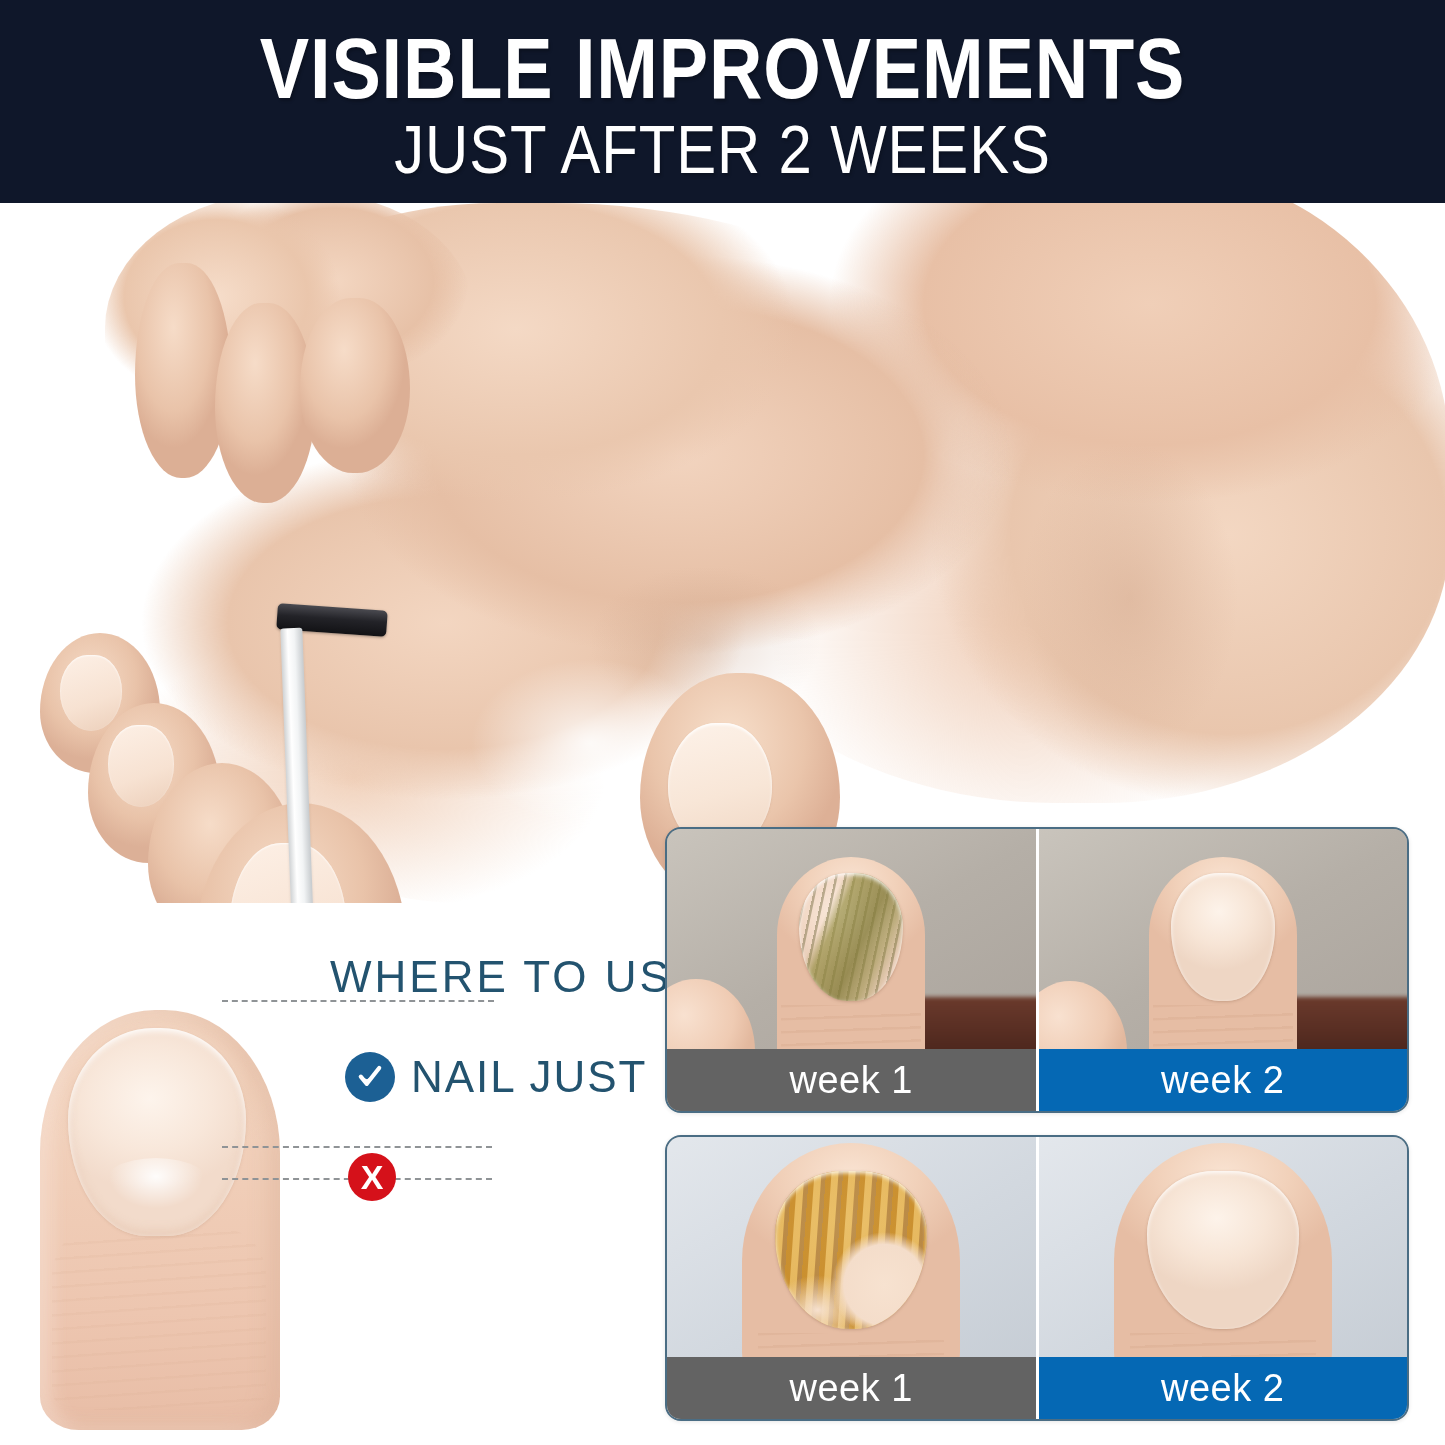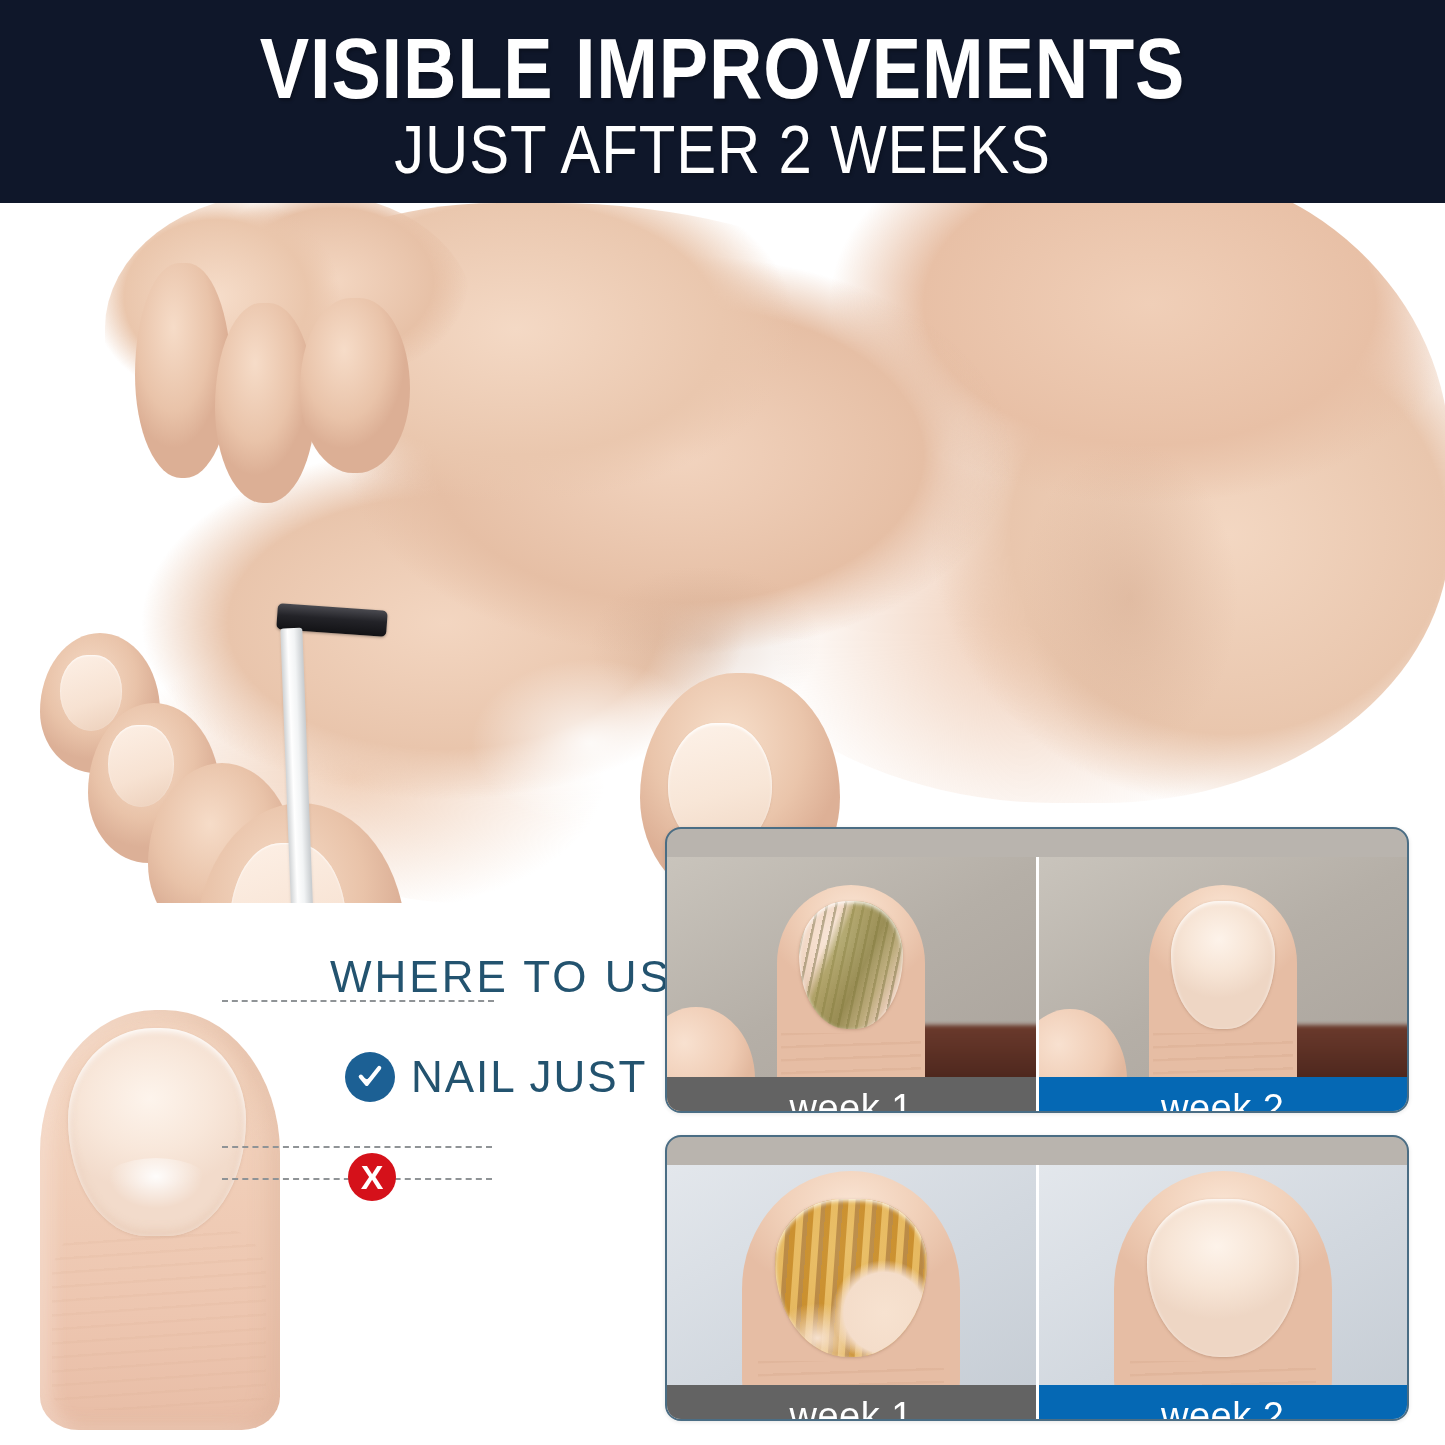--- a/index.html
+++ b/index.html
@@ -292,21 +292,20 @@
     overflow: hidden;
     display: flex;
     background: #b9b4ae;
     box-shadow: 0 1px 4px rgba(0,0,0,0.10);
   }
   .compare-half {
     position: relative;
     width: 50%;
     height: 100%;
     overflow: hidden;
-    margin-top: 28px;
   }
   .compare-half + .compare-half { border-left: 3px solid #ffffff; text-align: right; }
   .card-a .compare-half { background: linear-gradient(150deg, #c9c4bc 0%, #b5afa7 45%, #a7a099 100%); }
   .card-b .compare-half { background: linear-gradient(150deg, #e3e7ec 0%, #d2d8df 50%, #c3cad2 100%); }
   .card-a .card-floor {
     position: absolute;
     left: 58%; bottom: 54px;
     width: 60%; height: 60px;
     background: linear-gradient(180deg, #6b3a2c 0%, #4a251c 100%);
     filter: blur(2px);

